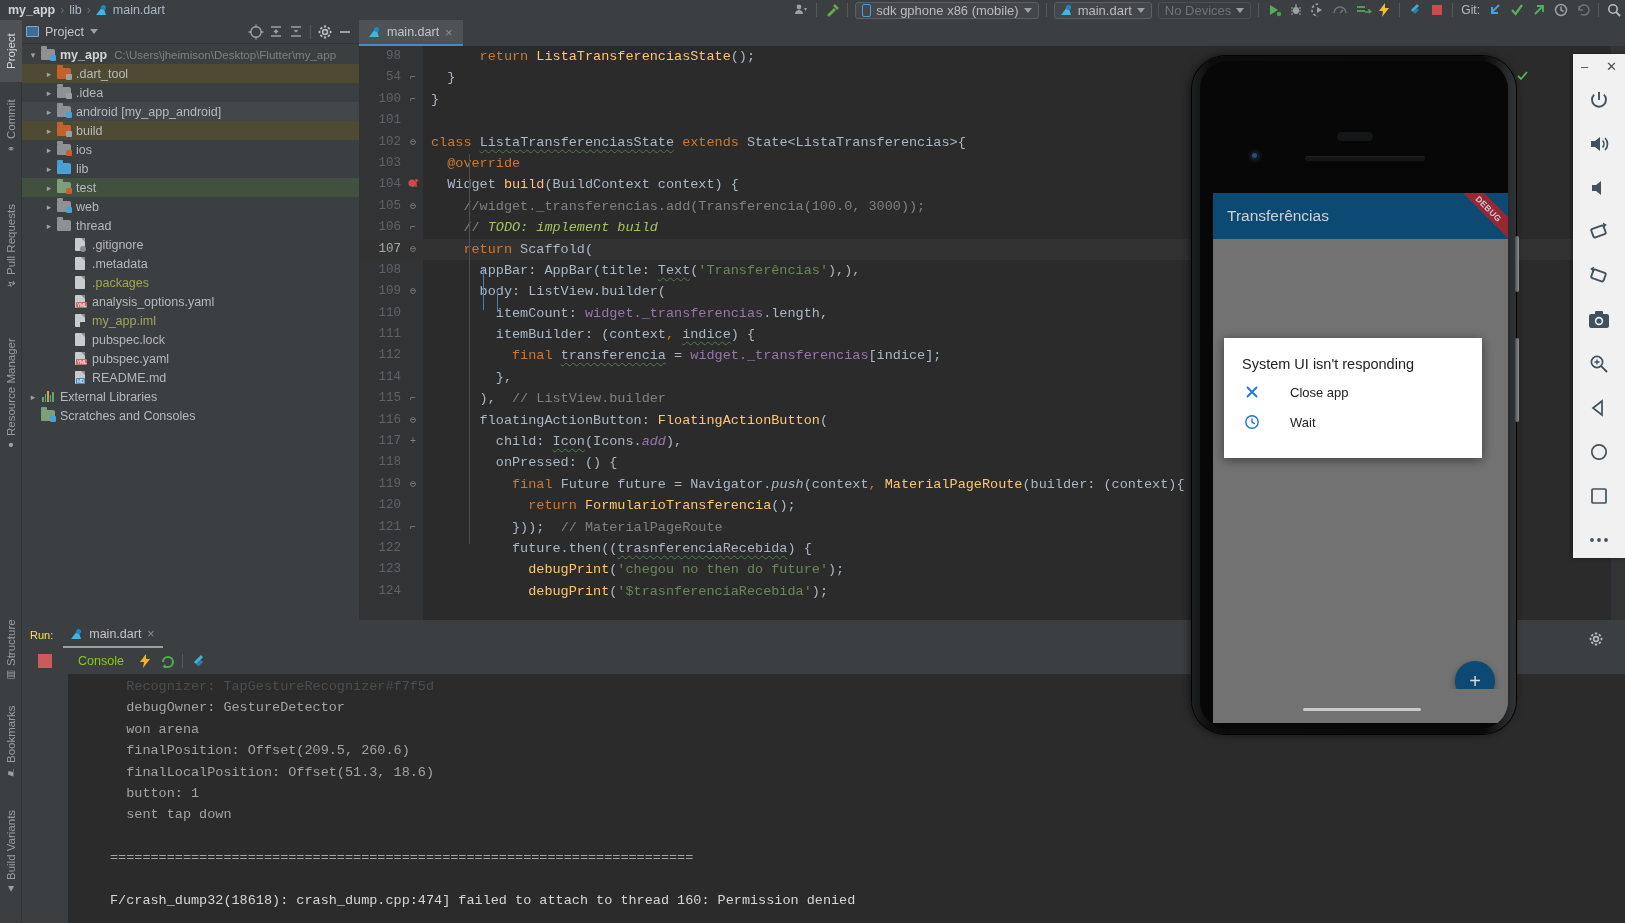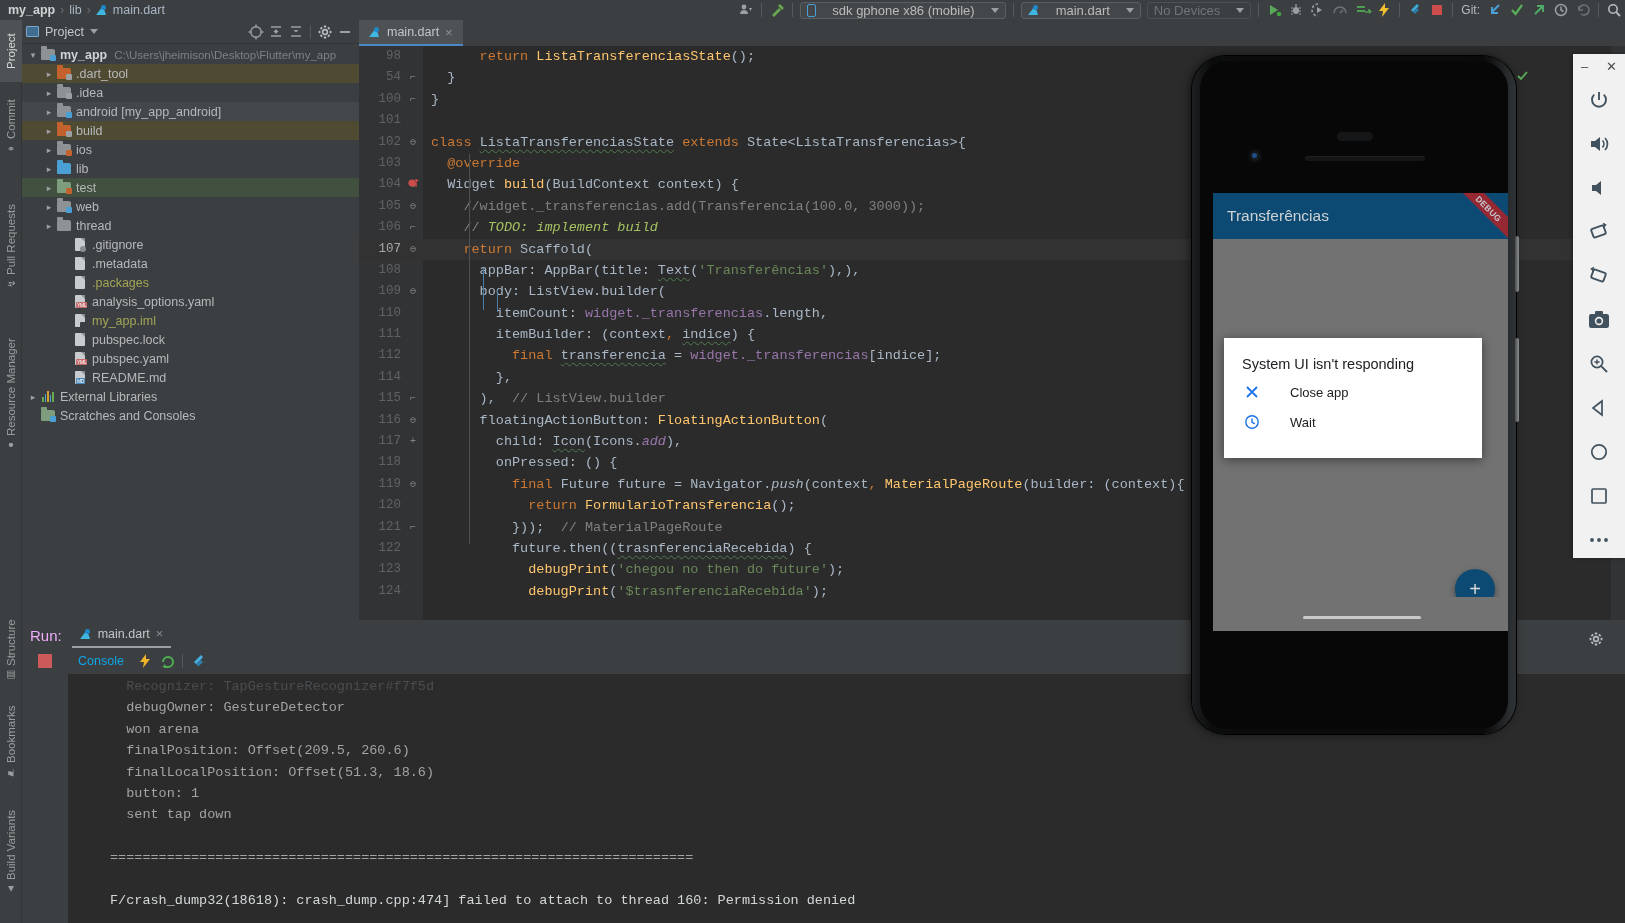--- a/index.html
+++ b/index.html
@@ -17,21 +17,21 @@
   #breadcrumb .crumb{ color:#a9b7c6; }
   #breadcrumb .crumb.bold{ font-weight:bold; color:#cfd2d4; }
   #breadcrumb .sep{ color:#6b6f72; font-size:12px; }
   .dartico{ width:12px; height:12px; display:inline-block; position:relative; }
   .dartico:before{ content:""; position:absolute; left:1px; top:2px; width:0; height:0;
     border-left:5px solid transparent; border-right:5px solid transparent; border-bottom:9px solid #3fb7e0; transform:skewX(-12deg);}
   .dartico:after{ content:""; position:absolute; left:5px; top:1px; width:5px;height:5px;border-radius:50%;background:#1e88c7;}
 
   #toolstrip{ position:absolute; right:0; top:0; height:20px; display:flex; align-items:center; gap:0px; }
   .tb{ height:18px; display:flex; align-items:center; padding:0 4px; color:#b8bcbe; font-size:12px; }
-  .tsel{ border:1px solid #5a5f62; background:#434749; border-radius:3px; height:17px; display:flex; align-items:center; gap:16px; padding:0 6px; margin:0 3px; }
+  .tsel{ border:1px solid #5a5f62; background:#434749; border-radius:3px; height:17px; display:flex; align-items:center; gap:5px; padding:0 6px; margin:0 3px; }
   .tsel.dim{ border-color:#4c5053; background:transparent; color:#6f7477; }
   .caret{ width:0;height:0;border-left:4px solid transparent;border-right:4px solid transparent;border-top:5px solid #9aa0a3; }
   .sep-v{ width:1px; height:14px; background:#55595c; margin:0 4px; }
   .phone-ico{ width:9px;height:13px;border:1.4px solid #4a9fd4;border-radius:2px;}
   .ic{ width:16px;height:16px;display:inline-block;position:relative;margin:0 3px;}
 
   
   #leftstrip{ position:absolute; left:0; top:20px; width:22px; height:903px; background:#3c3f41; border-right:1px solid #323436; }
   .vlabel{ position:absolute; left:0; width:22px; color:#9a9ea1; font-size:11.5px;
     writing-mode:vertical-rl; text-orientation:mixed; transform:rotate(180deg);
@@ -85,43 +85,43 @@
   .fld{ color:#9876aa; } .typ{ color:#a9b7c6; } .mi{ color:#ffc66d; } .it{ font-style:italic; }
   .wav{ text-decoration:underline wavy #4f7a4f 1px; text-underline-offset:3px;}
   .foldmk{ position:absolute; left:47px; width:14px; text-align:center; color:#808285; font-size:10px; line-height:21.4px;}
   .vline{ position:absolute; width:1px; background:#4d5052; }
   .vline.blue{ background:#4b7fa8; }
   #rightmark{ position:absolute; right:0; top:0; width:14px; height:100%; background:#313335; }
 
   
   #runpanel{ position:absolute; left:22px; top:622px; right:0; bottom:0; background:#3c3f41;}
   #runhdr{ height:26px; display:flex; align-items:center; gap:10px; padding-left:8px; }
-  #runhdr .runlabel{ color:#f0abfc; font-size:15px;}
+  #runhdr .runlabel{ color:#fde047; font-size:11px;}
   .runtab{ display:flex; align-items:center; gap:6px; padding:0 8px; height:26px; font-size:12.5px; color:#c3c6c8; border-bottom:2px solid #9aa0a3;}
   #consolebar{ position:absolute; left:0; top:26px; right:0; height:26px; background:#3c3f41; display:flex; align-items:center; }
-  #consolebar .ctab{ color:#0ea5e9; font-size:12.5px; padding:0 10px;}
+  #consolebar .ctab{ color:#84cc16; font-size:12.5px; padding:0 10px;}
   #consoletext{ position:absolute; left:74px; top:52px; right:0; bottom:0; background:#2b2b2b; overflow:hidden; padding-top:2px;}
   .conline{ height:21.4px; line-height:21.4px; font-family:"Liberation Mono", monospace; font-size:13.5px; color:#a3a3a3; white-space:pre; padding-left:14px;}
   .conline.faded{ color:#4a4d4f; }
   .conline.white{ color:#d4d7d9; }
   #congutter{ position:absolute; left:46px; top:52px; width:28px; bottom:0; background:#2b2b2b; }
   #conicons{ position:absolute; left:46px; top:52px; width:28px; bottom:0; display:flex; flex-direction:column; align-items:center; padding-top:4px; gap:6px;}
   .sq{ width:14px;height:14px; }
 
   
   #emu{ position:absolute; left:1192px; top:50px; width:332px; height:688px; }
   #phonebody{ position:absolute; left:0; top:6px; width:324px; height:678px; border-radius:34px;
     background:linear-gradient(90deg,#1d1f20 0%,#0b0c0c 6%,#0a0a0a 90%,#2e3133 99%);
     box-shadow:0 0 0 1px #000, -2px 0 10px rgba(0,0,0,.6); }
   #phonebezel{ position:absolute; left:8px; top:11px; width:308px; height:668px; border-radius:28px; background:#070707; overflow:hidden;}
   #cam{ position:absolute; left:48px; top:88px; width:14px;height:14px;border-radius:50%;background:#17181a; box-shadow:inset 0 0 0 2px #0c0d0e;}
   #camdot{ position:absolute; left:52px; top:92px; width:5px;height:5px;border-radius:50%;background:#1f4f8a;}
   #speaker{ position:absolute; left:105px; top:95px; width:120px;height:5px;border-radius:3px;background:#141516; box-shadow:inset 0 1px 1px #222;}
   #notch{ position:absolute; left:137px; top:71px; width:36px; height:9px; border-radius:5px; background:#151617;}
-  #screen{ position:absolute; left:13px; top:132px; width:298px; height:438px; background:#727272; overflow:hidden;}
+  #screen{ position:absolute; left:13px; top:132px; width:298px; height:530px; background:#727272; overflow:hidden;}
   #appbar{ position:relative; height:46px; background:#0d4a73; display:flex; align-items:center; padding-left:14px; color:#cfd2d4; font-size:15.5px; overflow:hidden;}
   #debugribbon{ position:absolute; right:-28px; top:8px; width:100px; height:15px; background:#b0232a; color:#e7dede; font-size:8.5px; font-weight:bold; letter-spacing:.4px;
     transform:rotate(45deg); display:flex; align-items:center; justify-content:center; opacity:.85;}
   #fab{ position:absolute; right:16px; bottom:22px; width:40px;height:40px; border-radius:50%; background:#0d4a73; display:flex;align-items:center;justify-content:center; color:#d8dadb; font-size:20px; box-shadow:0 3px 6px rgba(0,0,0,.4);}
   #sysdialog{ position:absolute; left:1224px; top:338px; width:258px; height:120px; background:#ffffff; box-shadow:0 2px 10px rgba(0,0,0,.45); }
   #sysdialog .dtitle{ color:#202124; font-size:14.5px; padding:18px 0 0 18px; }
   .dopt{ display:flex; align-items:center; gap:0; padding:10px 0 0 18px; }
   .dopt .dico{ width:20px; height:20px; color:#1a73e8; display:flex; align-items:center; justify-content:center; font-size:16px;}
   .dopt .dlbl{ color:#202124; font-size:13px; margin-left:28px;}
   #navbar{ position:absolute; left:0; bottom:0; width:100%; height:34px; background:#727272;}

